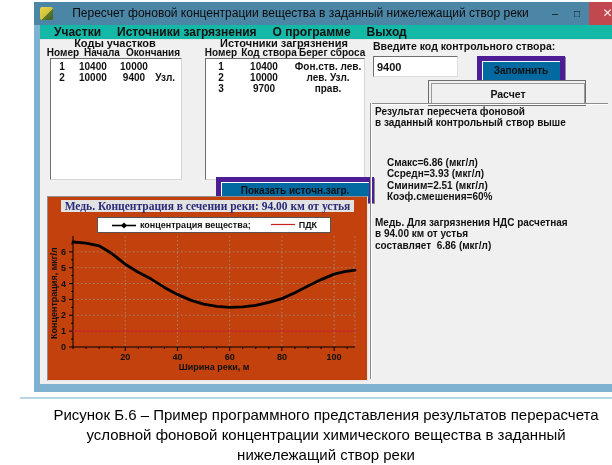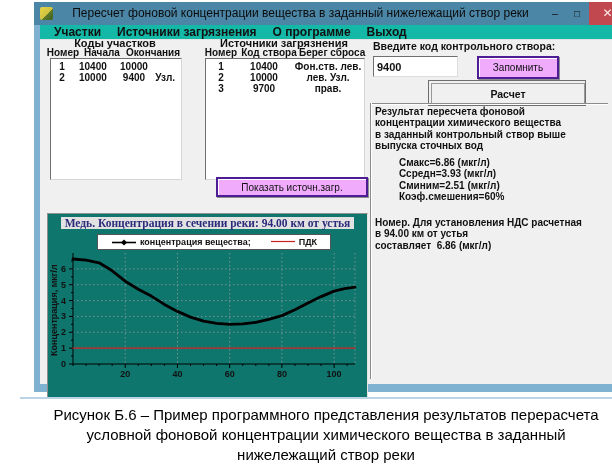--- a/index.html
+++ b/index.html
@@ -23,33 +23,33 @@
 
   
   .group-heading{position:absolute;font-size:11px;text-align:center;white-space:nowrap;}
   .colhdr{position:absolute;display:flex;font-size:10px;white-space:nowrap;}
   .colhdr span{display:block;text-align:center;}
   .listbox{position:absolute;background:#fff;border:1px solid;border-color:#6f6f6f #d6d6d6 #d6d6d6 #6f6f6f;overflow:hidden;padding-top:2px;}
   .lb-row{display:flex;height:11px;line-height:11px;font-size:10px;white-space:nowrap;}
   .lb-row span{display:block;}
 
   
-  .btn{position:absolute;background:#f0abfc;border:2px solid #4c1d95;box-shadow:inset 1px 1px 0 #ffffff,1px 1px 0 rgba(60,60,60,.55);font-size:10px;font-weight:normal;display:flex;align-items:center;justify-content:center;white-space:nowrap;color:#111;}
+  .btn{position:absolute;background:#0369a1;border:5px solid #4c1d95;box-shadow:inset 1px 1px 0 #ffffff,1px 1px 0 rgba(60,60,60,.55);font-size:10px;font-weight:bold;display:flex;align-items:center;justify-content:center;white-space:nowrap;color:#111;}
   .textbox{position:absolute;background:#fff;border:1px solid;border-color:#6f6f6f #dedede #dedede #6f6f6f;font-family:"Liberation Sans",sans-serif;font-size:11px;font-weight:bold;color:#111;padding:0 0 0 3px;}
   .calc-btn{position:absolute;background:#f0f0f0;border:1px solid #6e6e6e;padding:2px;}
   .calc-btn-inner{width:100%;height:100%;border:1px solid #9a9a9a;display:flex;align-items:center;justify-content:center;font-size:10.5px;font-weight:bold;}
 
   .hline{position:absolute;height:1px;background:#8c8c8c;box-shadow:0 1px 0 #fff;}
   .vline{position:absolute;width:1px;background:#8c8c8c;box-shadow:1px 0 0 #fff;}
 
   
   .textblock{position:absolute;font-size:10px;line-height:11.3px;white-space:pre;}
 
   
-  .chart-panel{position:absolute;left:7px;top:188px;width:319px;height:183px;background:#0f766e;border:1px solid;border-color:#8f8f8f #e4e4e4 #e4e4e4 #8f8f8f;}
+  .chart-panel{position:absolute;left:7px;top:171px;width:319px;height:183px;background:#c2410c;border:1px solid;border-color:#8f8f8f #e4e4e4 #e4e4e4 #8f8f8f;}
   .chart-title{position:absolute;left:0;top:3px;width:100%;text-align:center;font-family:"Liberation Serif",serif;font-size:11.5px;font-weight:bold;color:#2b2b7a;}
   .chart-title span{background:#e2e2e2;padding:0 4px;}
   .legend{position:absolute;left:49px;top:20px;width:232px;height:14px;border:1px solid #555;background:#fff;display:flex;align-items:center;justify-content:center;gap:5px;font-size:9px;font-weight:bold;color:#111;}
   .legend svg{display:block;}
   .chart-canvas{position:absolute;left:4px;top:36px;}
   .chart-canvas text{font-family:"Liberation Sans",sans-serif;font-size:9px;font-weight:bold;fill:#111;}
   .chart-canvas line.grid{stroke:#9f9f9f;stroke-width:0.7;stroke-dasharray:1.5,2.5;}
   .chart-canvas line.axis{stroke:#000;stroke-width:1;}
   .xlabel{position:absolute;left:21px;top:165px;width:290px;text-align:center;font-size:9px;font-weight:bold;}
   .ylabel{position:absolute;left:1px;top:40px;height:112px;width:12px;writing-mode:vertical-rl;transform:rotate(180deg);text-align:center;font-size:9px;font-weight:bold;}
@@ -134,23 +134,23 @@
         <div class="textblock" style="left:333px;top:16px;font-size:10.5px;">Введите код контрольного створа:</div>
         <input class="textbox" style="left: 333px; top: 31px; width: 80px; height: 19px;" value="9400">
         <div class="btn" style="left:437px;top:31px;width:78px;height:19px;">Запомнить</div>
         <div class="calc-btn" style="left:388px;top:55px;width:152px;height:20px;text-align:right;">
           <div class="calc-btn-inner">Расчет</div>
         </div>
 
         <div class="hline" style="left:331px;top:78px;width:237px;"></div>
         <div class="vline" style="left:330px;top:78px;height:276px;"></div>
 
-        <div class="textblock" style="left:335px;top:81px;" id="results-p1"><div>Результат пересчета фоновой</div><div>концентрации химического вещества</div><div>в заданный контрольный створ выше</div><div>выпуска сточных вод</div></div>
-        <div class="textblock" style="left:359px;top:132px;" id="results-values"><div>Смакс=6.86 (мкг/л)</div><div>Ссредн=3.93 (мкг/л)</div><div>Сминим=2.51 (мкг/л)</div><div>Коэф.смешения=60%</div></div>
-        <div class="textblock" style="left:335px;top:192px;" id="results-p2"><div>Номер. Для установления НДС расчетная</div><div>в 94.00 км от устья</div><div>составляет  6.86 (мкг/л)</div></div>
+        <div class="textblock" style="left:335px;top:81px;" id="results-p1"><div>Результат пересчета фоновой</div><div>в заданный контрольный створ выше</div></div>
+        <div class="textblock" style="left:347px;top:132px;" id="results-values"><div>Смакс=6.86 (мкг/л)</div><div>Ссредн=3.93 (мкг/л)</div><div>Сминим=2.51 (мкг/л)</div><div>Коэф.смешения=60%</div></div>
+        <div class="textblock" style="left:335px;top:192px;" id="results-p2"><div>Медь. Для загрязнения НДС расчетная</div><div>в 94.00 км от устья</div><div>составляет  6.86 (мкг/л)</div></div>
 
         <div class="chart-panel">
           <div class="chart-title"><span>Медь. Концентрация в сечении реки: 94.00 км от устья</span></div>
           <div class="legend" id="legend">
               <span style="display: inline-flex; align-items: center; gap: 3px;">
                 <svg width="26" height="9">
                   <line x1="1" x2="25" y1="4.5" y2="4.5" stroke="#000000" stroke-width="1.6"></line>
                   <polygon points="13,1.5 16,4.5 13,7.5 10,4.5" fill="#000000"></polygon>
                 </svg>
                 <span>концентрация вещества;</span>
@@ -221,20 +221,21 @@
               <text x="14" y="117" text-anchor="end">0</text>
               <text x="14" y="101.14285714285714" text-anchor="end">1</text>
               <text x="14" y="85.28571428571429" text-anchor="end">2</text>
               <text x="14" y="69.42857142857143" text-anchor="end">3</text>
               <text x="14" y="53.57142857142858" text-anchor="end">4</text>
               <text x="14" y="37.71428571428571" text-anchor="end">5</text>
               <text x="14" y="21.85714285714286" text-anchor="end">6</text>
               <polyline points="21.0,9.0 34.1,10.1 47.1,12.8 60.2,20.8 73.2,31.2 86.3,39.2 99.3,46.1 112.4,54.4 125.4,61.4 138.5,67.1 151.6,71.2 164.6,73.4 177.7,74.4 190.7,73.9 203.8,72.3 216.8,69.3 229.9,65.6 242.9,59.8 256.0,52.9 269.1,46.6 282.1,41.1 292.6,38.7 303.0,37.1" fill="none" stroke="#000000" stroke-width="2.8" stroke-linejoin="round" stroke-linecap="round"></polyline>
               <polyline points="21.0,98.1 303.0,98.1" fill="none" stroke="#cc2020" stroke-width="1.2" stroke-linejoin="round" stroke-linecap="round"></polyline>
             </svg>
+          <div class="xlabel">Ширина реки, м</div>
           <div class="ylabel">Концентрация, мкг/л</div>
         </div>
       </div>
     </div>
   </div>
 
   <div class="figure-line"></div>
   <div class="caption" id="caption">
       <div>Рисунок Б.6 – Пример программного представления результатов перерасчета</div>
       <div>условной фоновой концентрации химического вещества в заданный</div>

